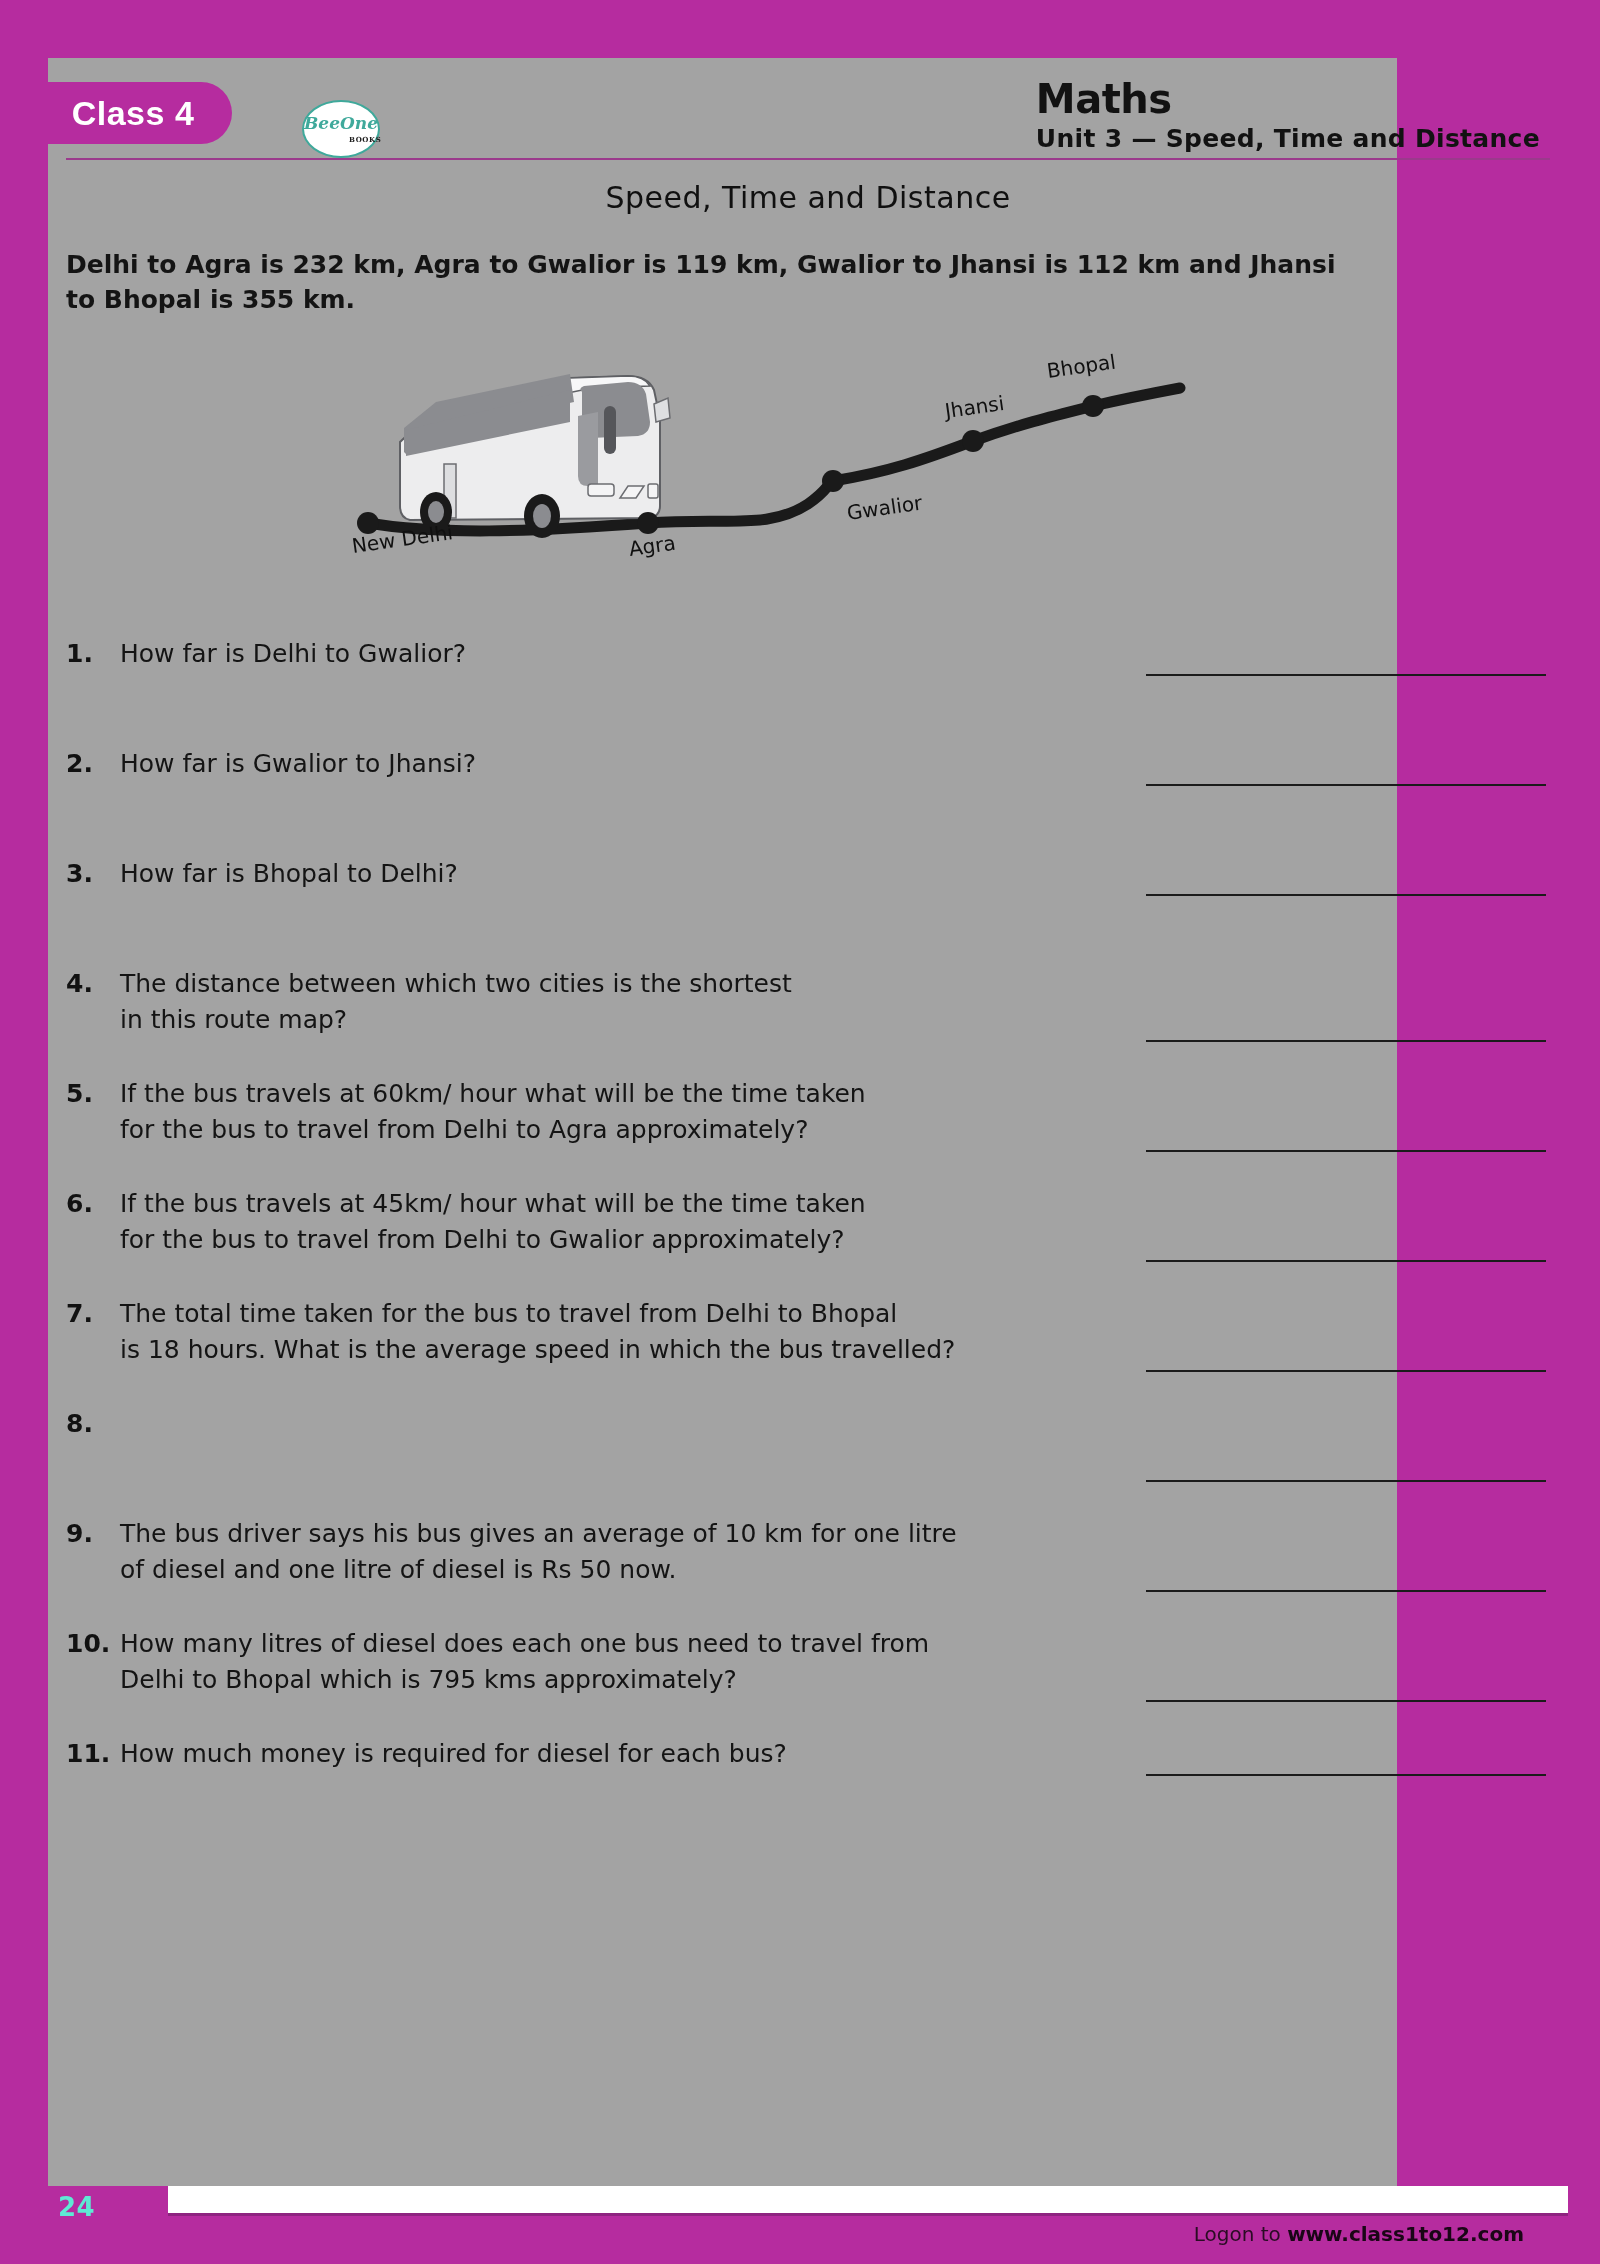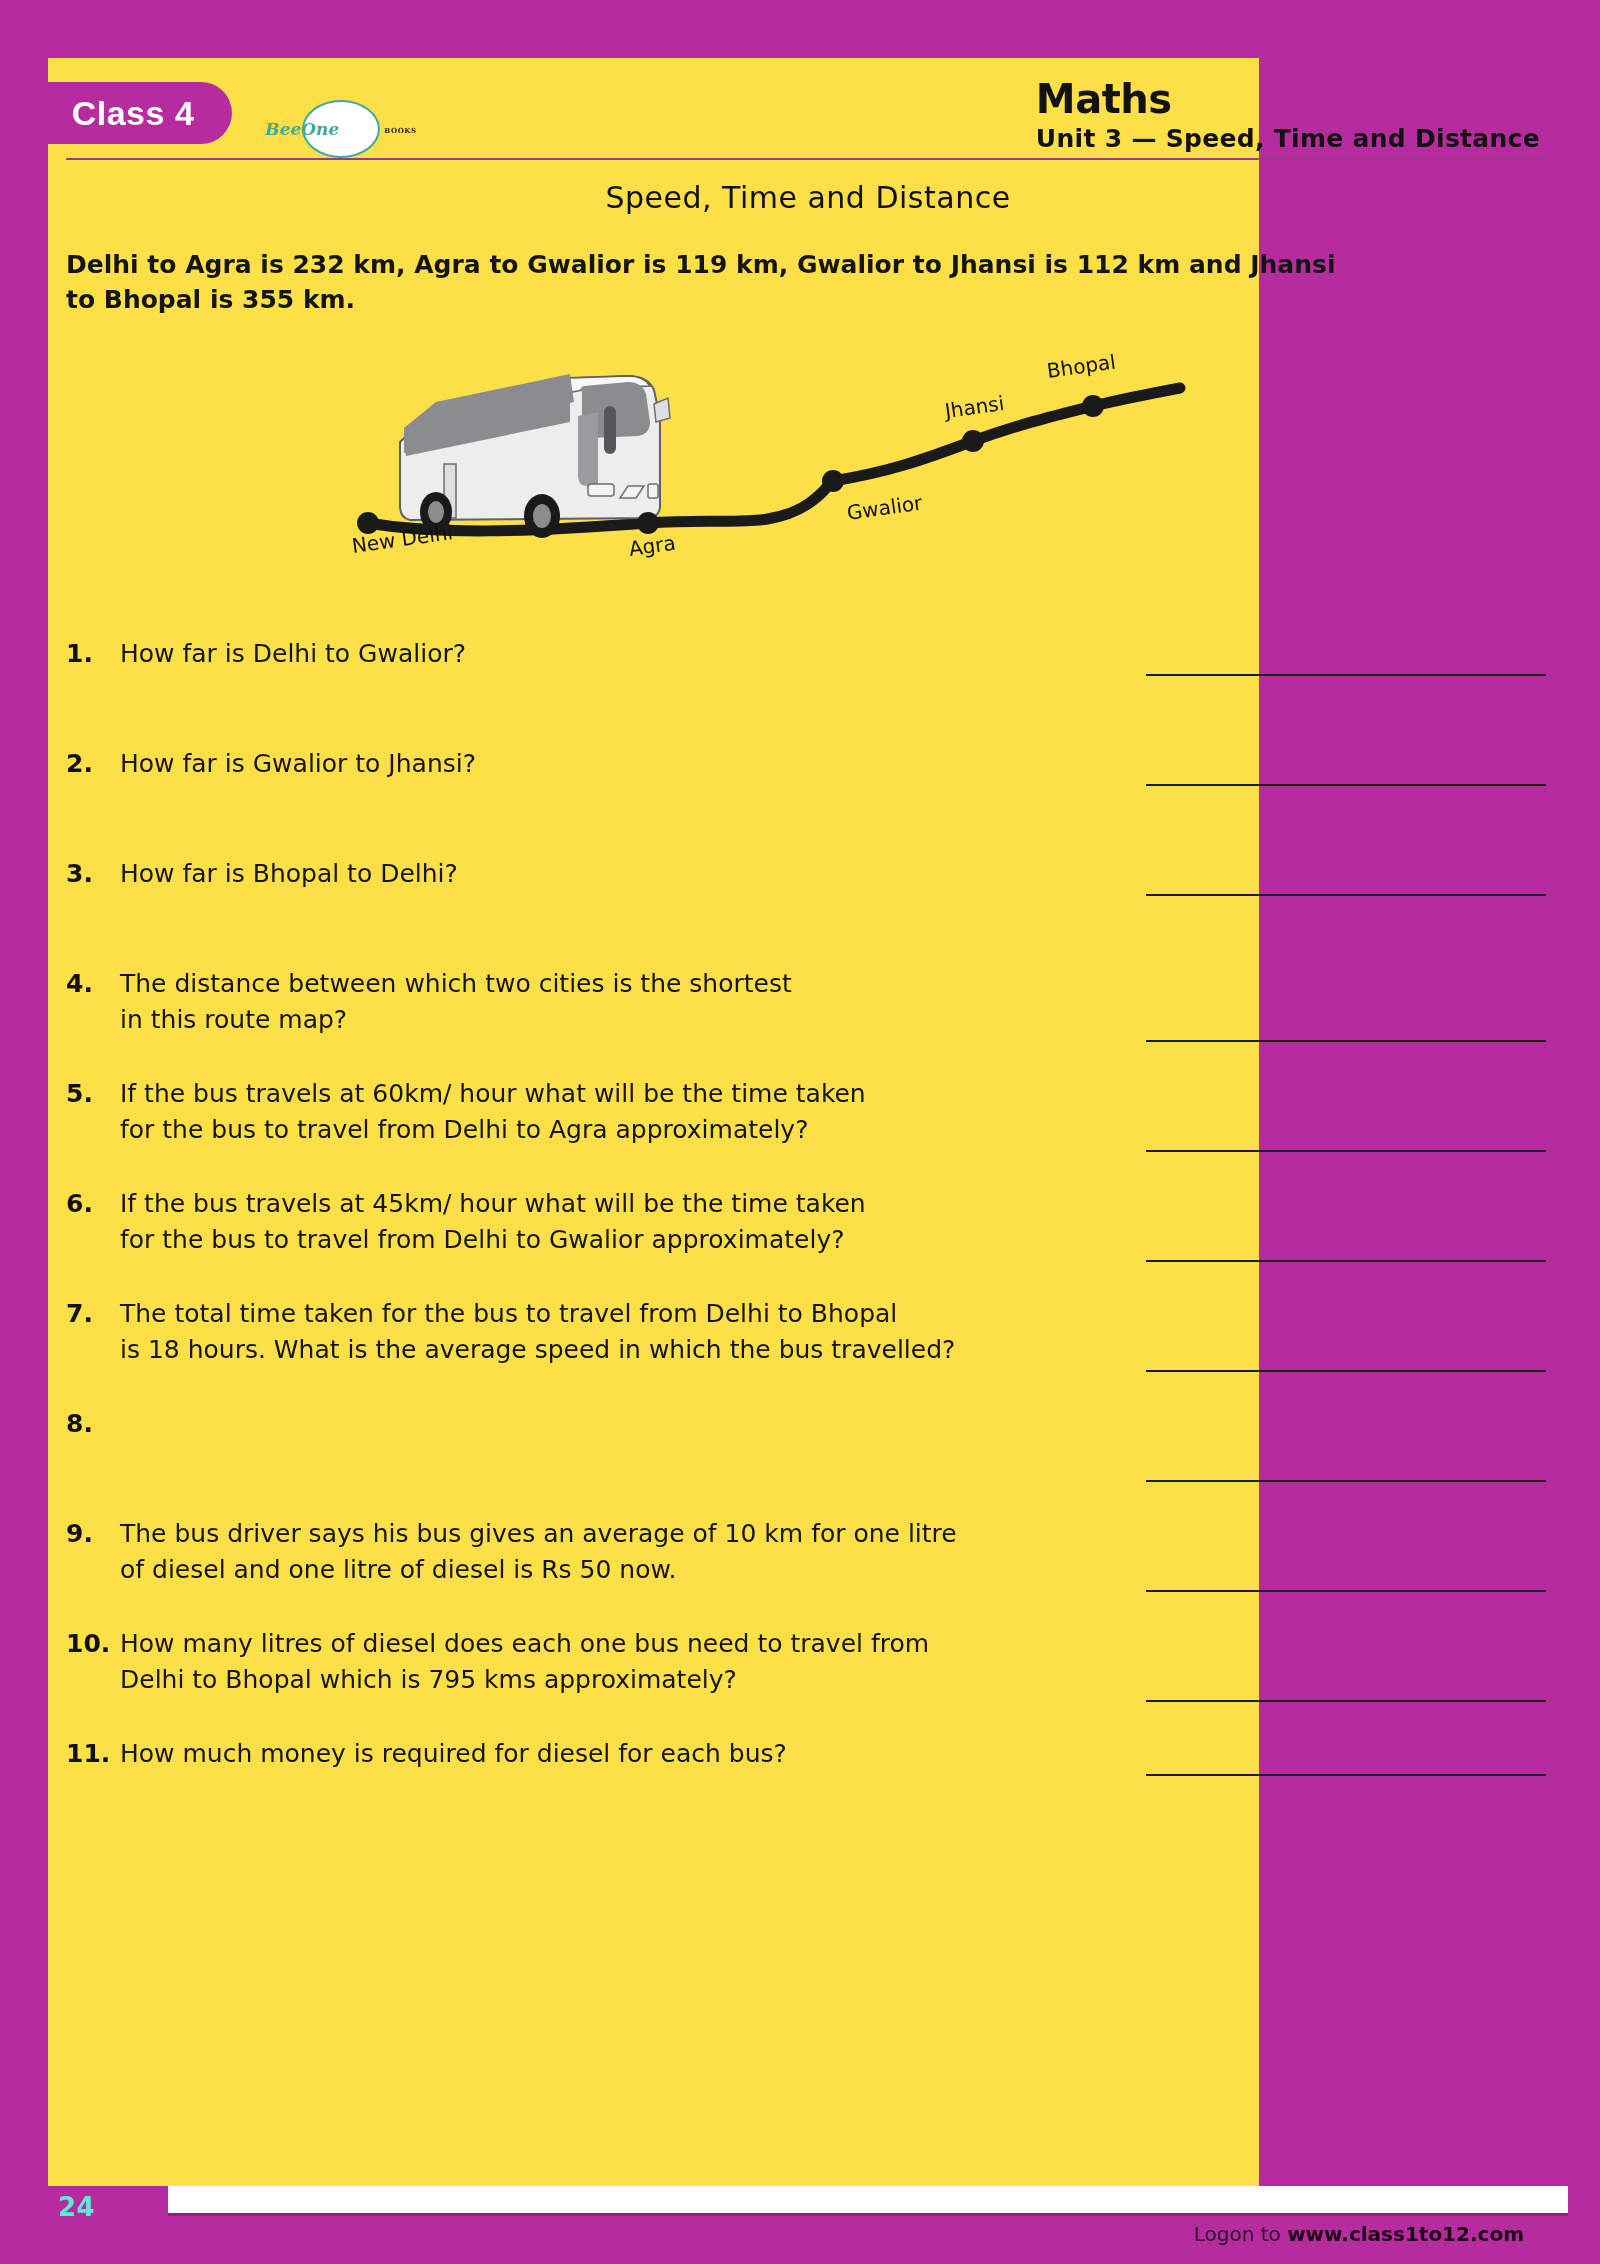--- a/index.html
+++ b/index.html
@@ -14,23 +14,23 @@
     font-family: "DejaVu Sans", sans-serif;
     position: relative;
     overflow: hidden;
   }
 
   
   .page-panel {
     position: absolute;
     left: 48px;
     top: 58px;
-    width: 1211px;
+    width: 1349px;
     height: 2128px;
-    background: #fde047;
+    background: #a3a3a3;
   }
 
   
   .footer-notch {
     position: absolute;
     left: 48px;
     top: 2186px;
     width: 120px;
     height: 78px;
     background: #B62C9F;
@@ -90,21 +90,21 @@
   
   .logo {
     position: absolute;
     left: 254px;
     top: 42px;
     width: 78px;
     height: 58px;
     border: 2px solid #3FA99B;
     border-radius: 50%;
     display: flex;
-    align-items: center;
+    flex-direction: column;
     justify-content: center;
     background: #ffffff;
   }
   .logo-main {
     color: #3FA99B;
     font-size: 17px;
     font-weight: bold;
     font-style: italic;
     font-family: "DejaVu Serif", serif;
     line-height: 1;

